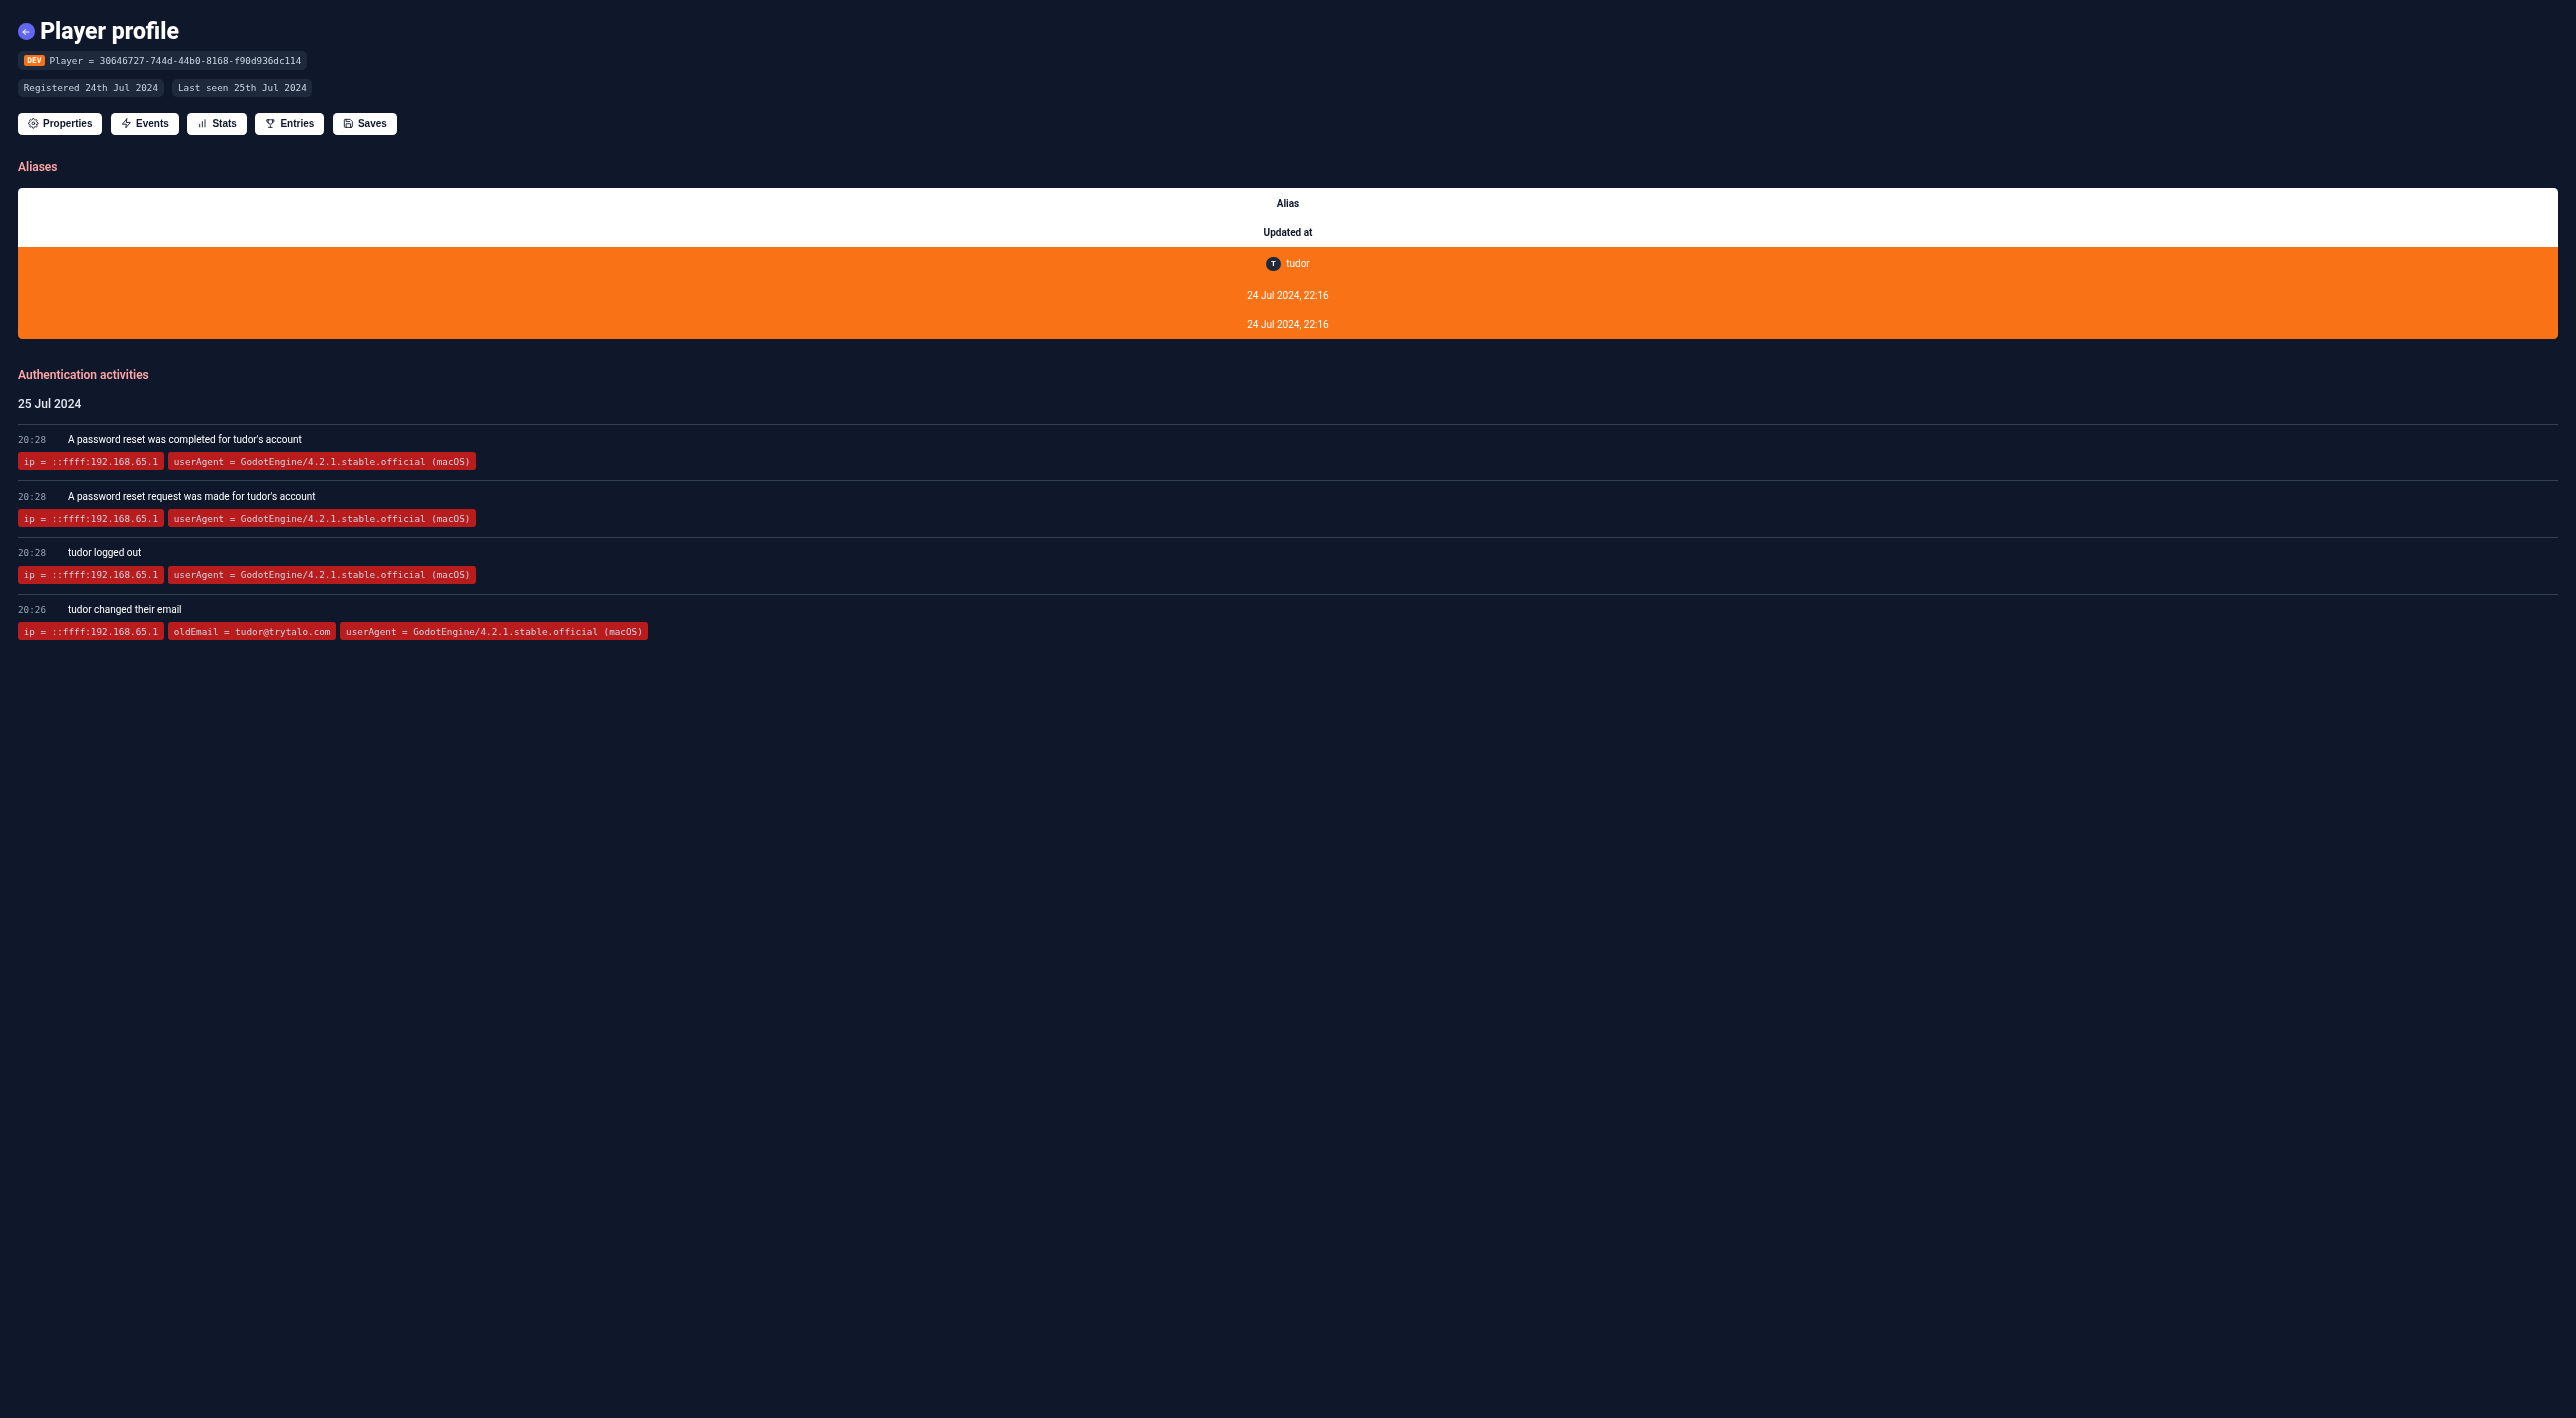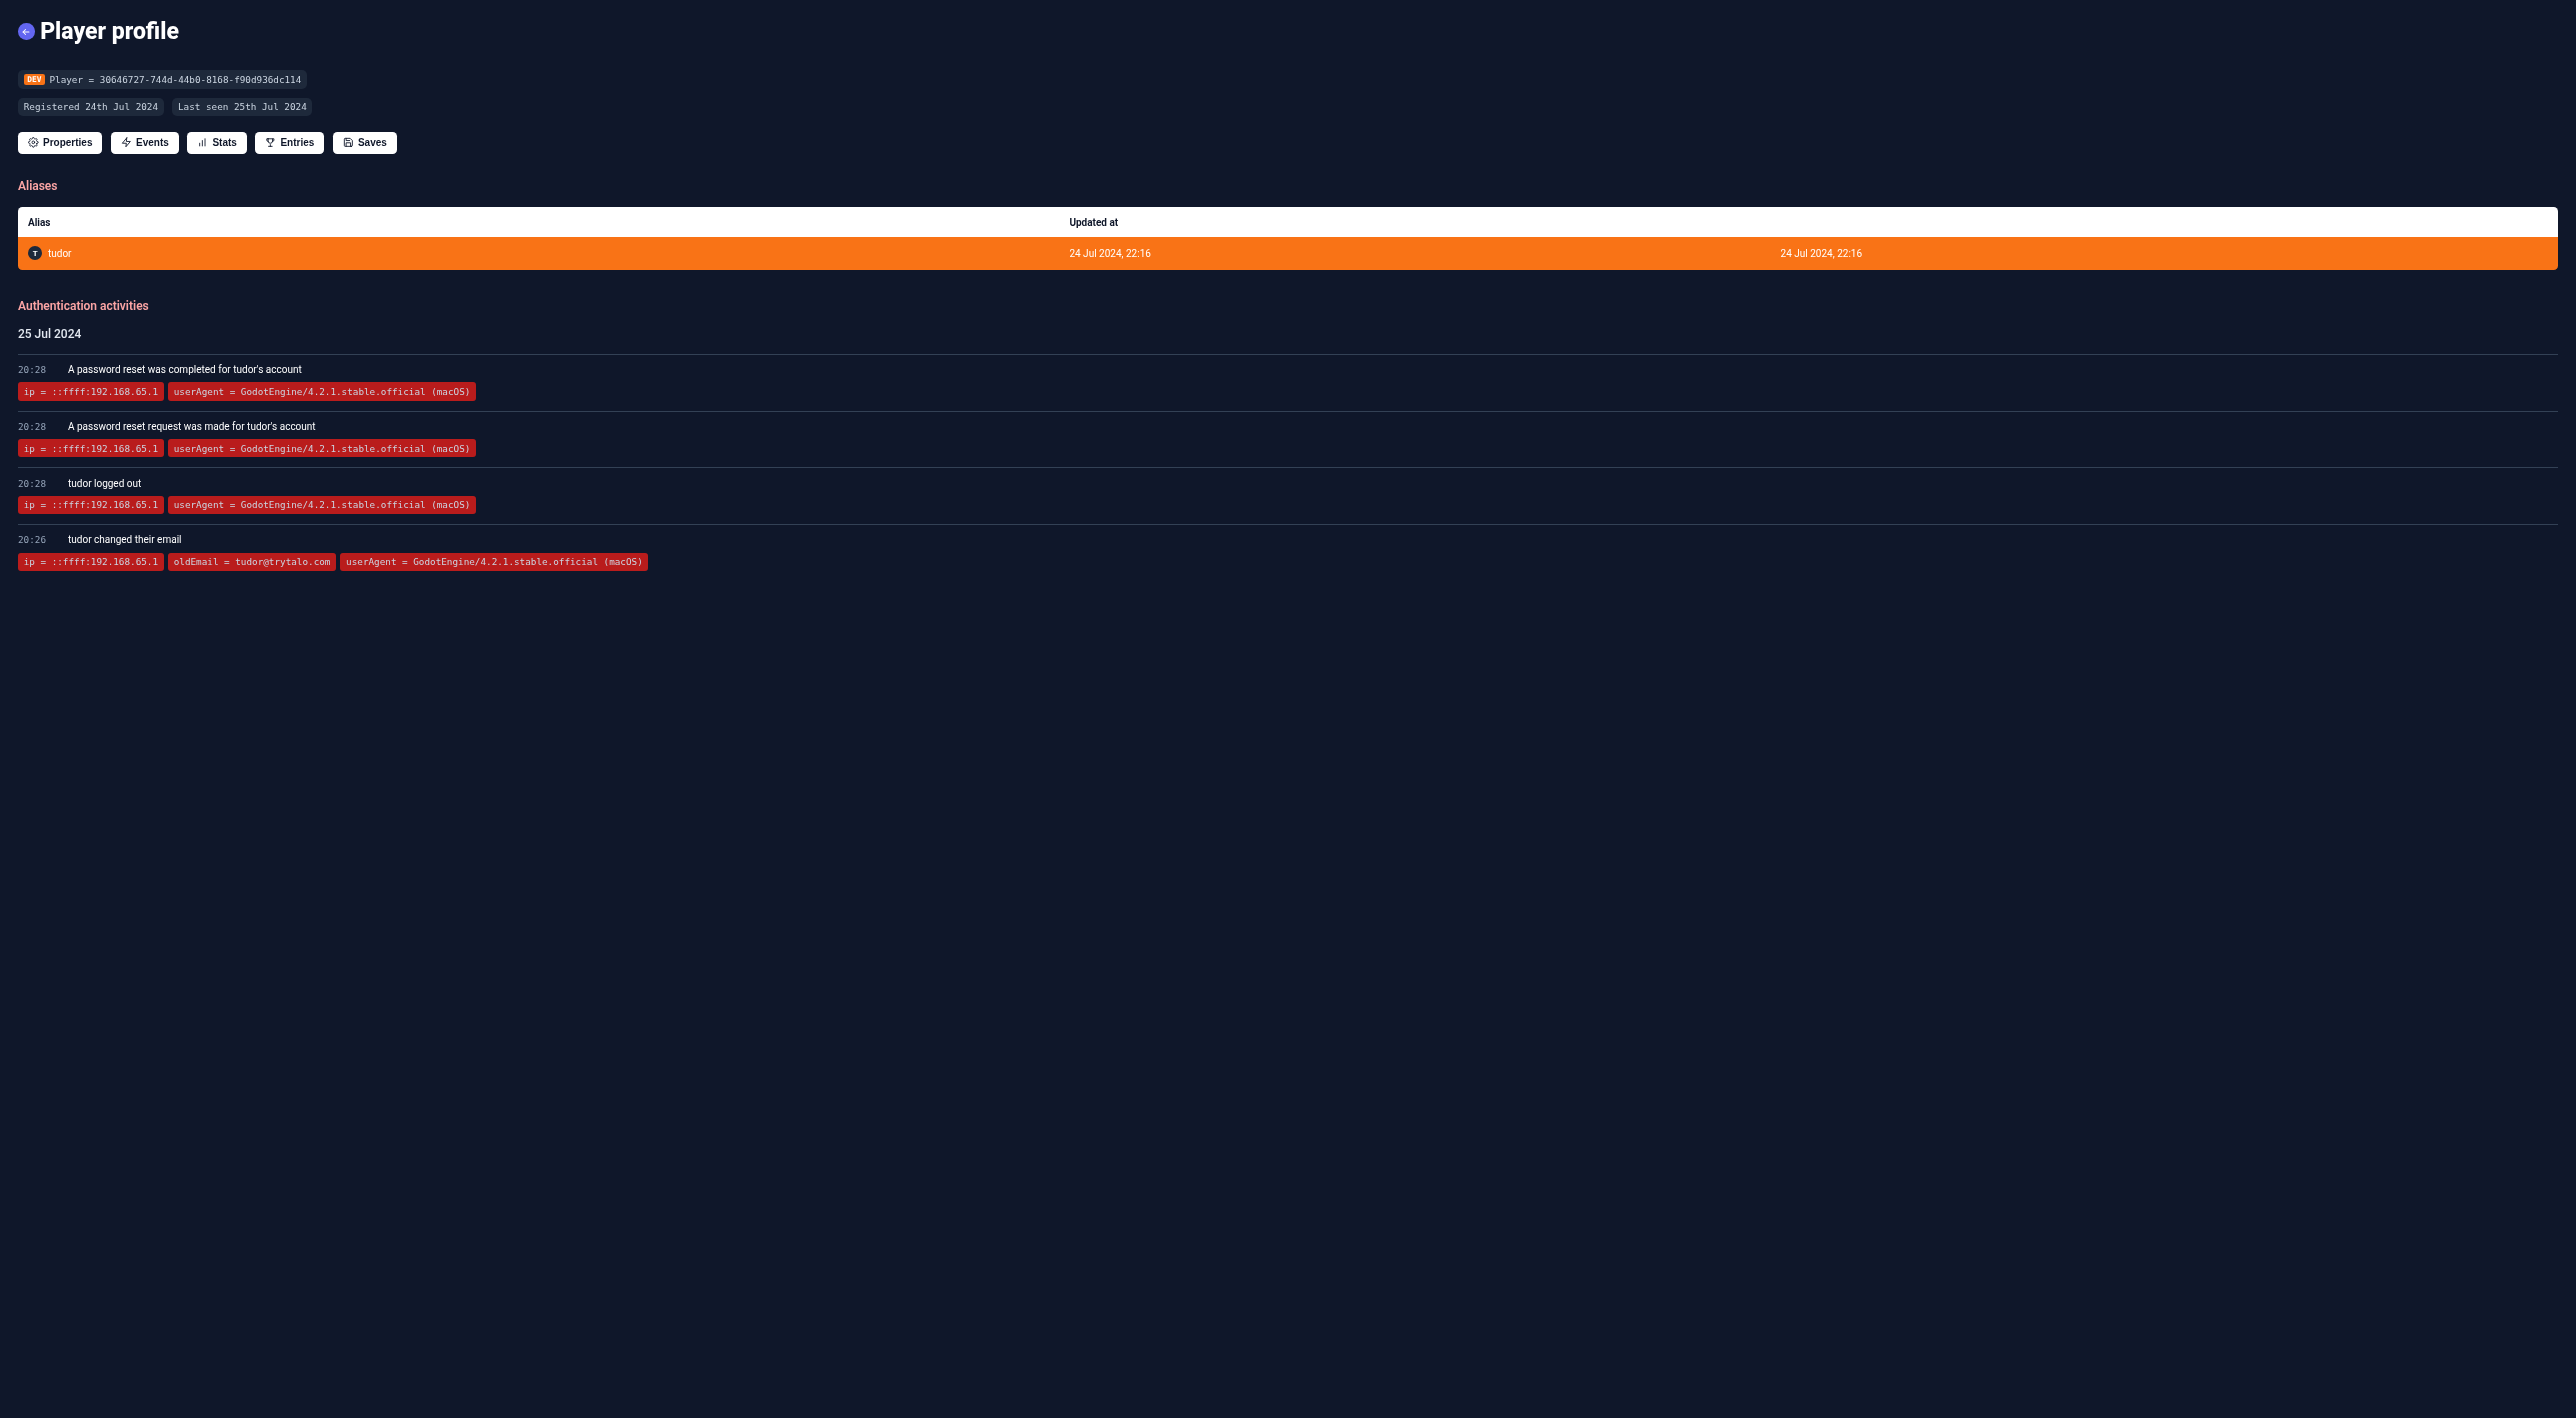--- a/index.html
+++ b/index.html
@@ -12,21 +12,21 @@
     color: #e2e8f0;
     font-family: -apple-system, BlinkMacSystemFont, "Segoe UI", Roboto, Helvetica, Arial, sans-serif;
     padding: 18px;
     font-size: 10px;
     min-height: 582px;
   }
   .header-row {
     display: flex;
     align-items: center;
     gap: 5.7px;
-    margin-bottom: 25px;
+    margin-bottom: 6px;
   }
   .back-btn {
     width: 16.5px;
     height: 16.5px;
     border-radius: 50%;
     background: #6366f1;
     display: flex;
     align-items: center;
     justify-content: center;
     cursor: pointer;
@@ -106,20 +106,21 @@
   .table-head {
     display: flex;
     background: #fff;
     color: #0f172a;
     font-weight: 700;
     font-size: 10px;
   }
   .table-row {
     display: flex;
     align-items: center;
+    flex-direction: column;
   }
   .table-row.data-row {
     background: #f97316;
     color: #fff;
   }
   .cell {
     padding: 9.3px 10px;
   }
   .cell-alias { flex: 0 0 41%; display: flex; align-items: center; gap: 5.7px; }
   .cell-created { flex: 0 0 28%; }

